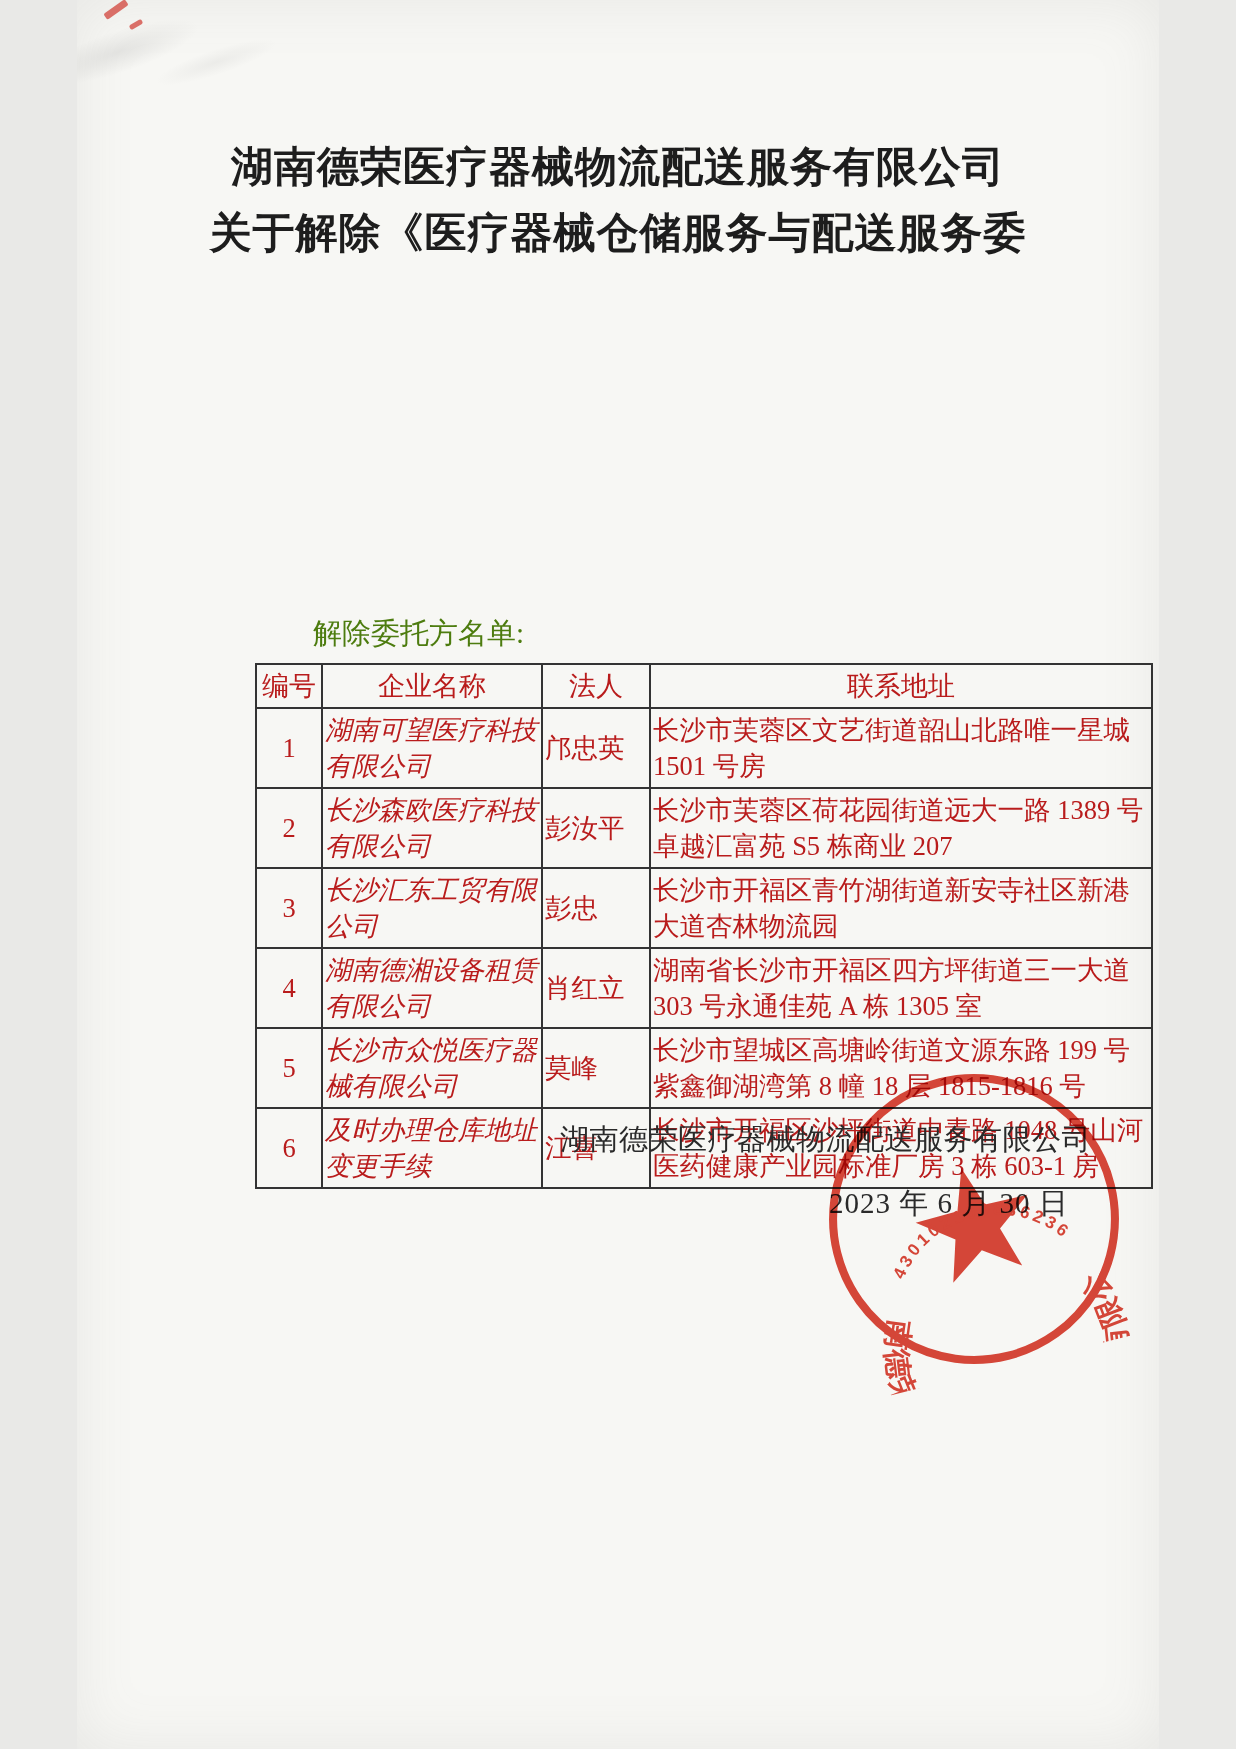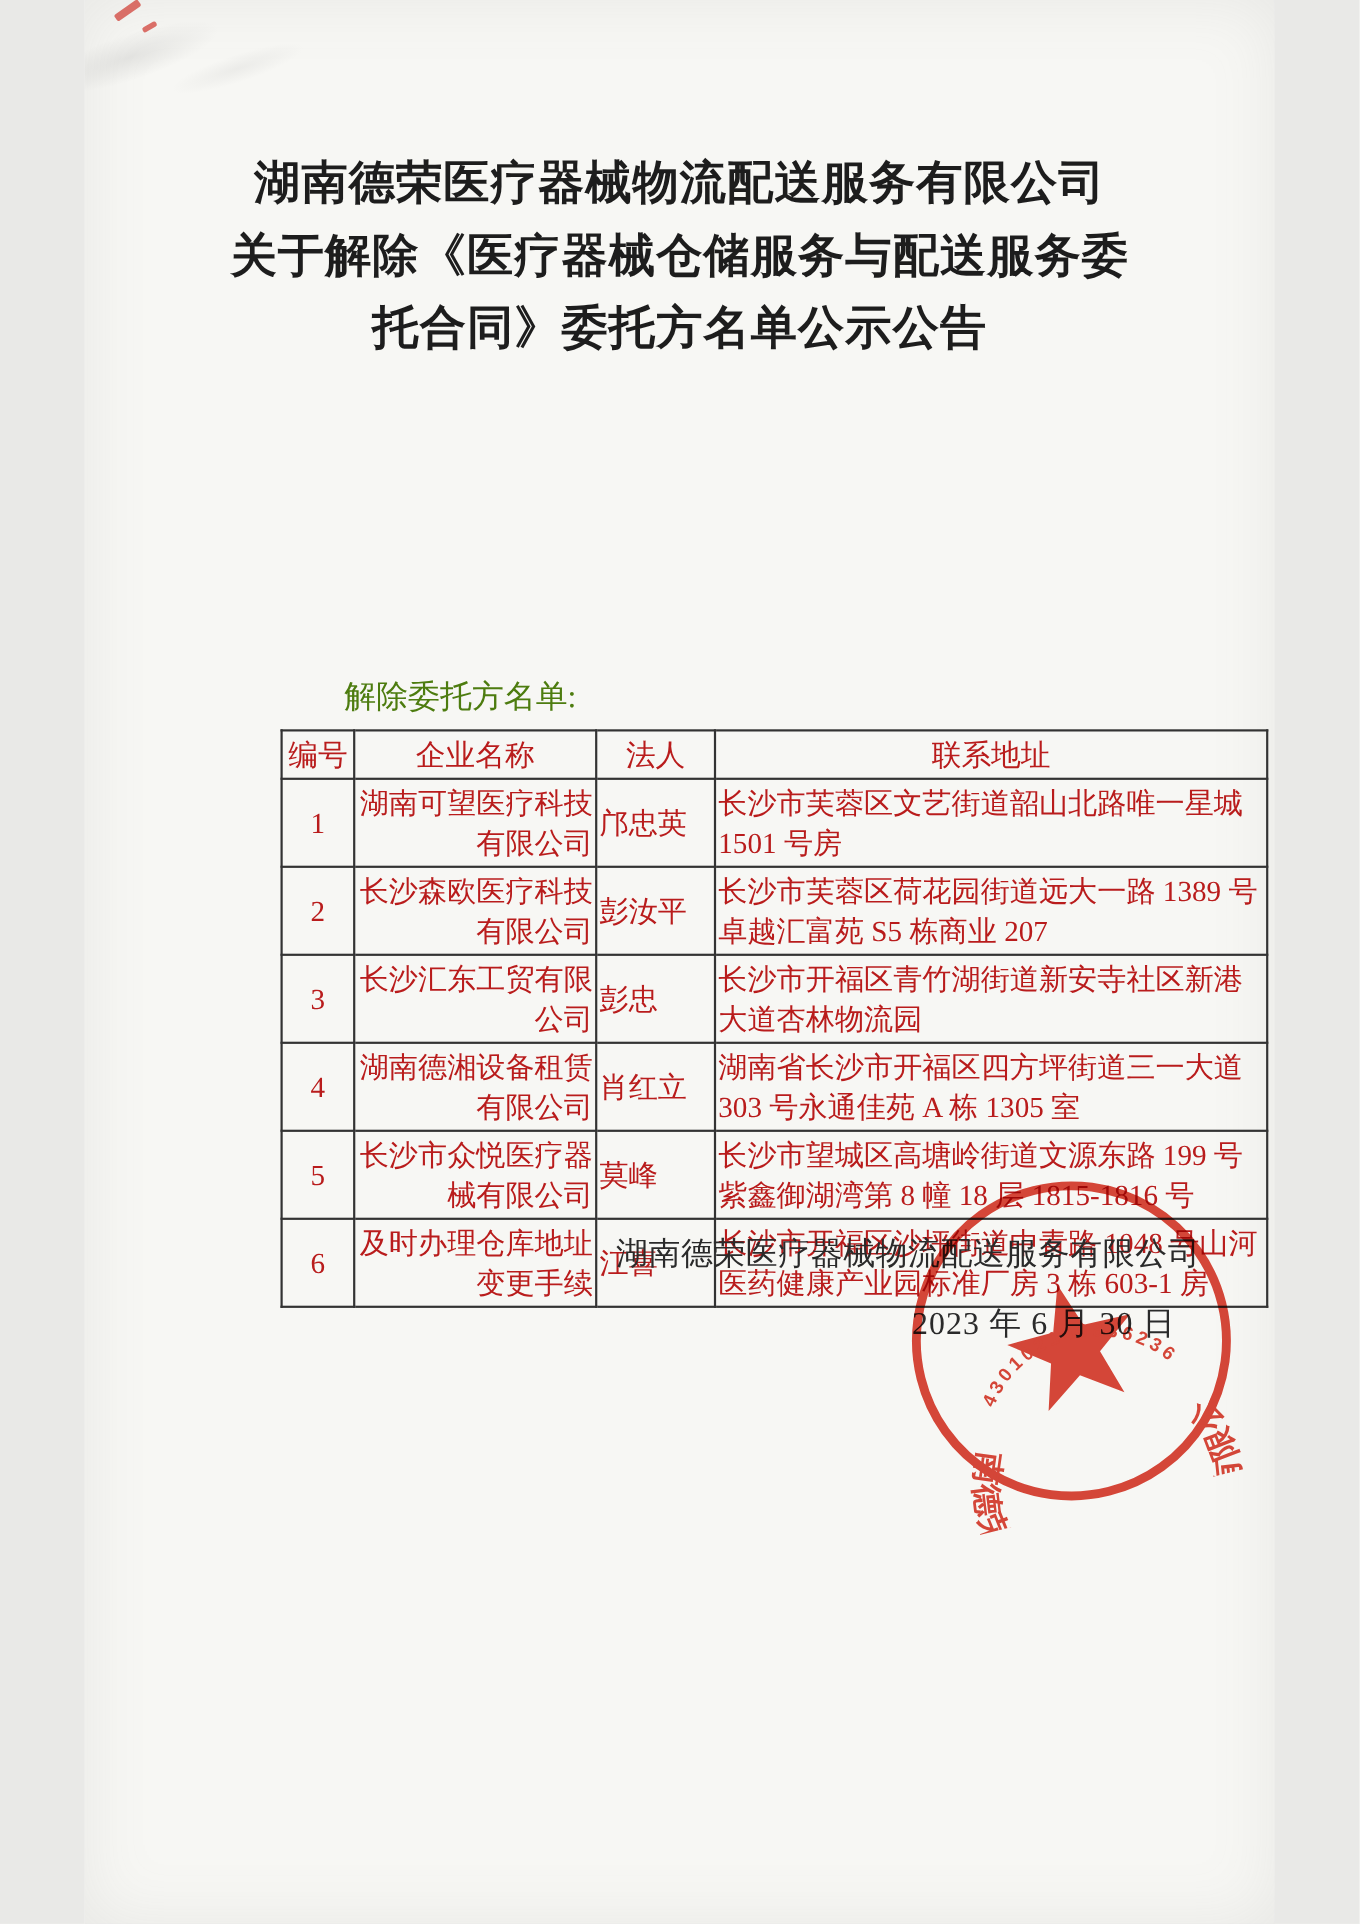--- a/index.html
+++ b/index.html
@@ -38,21 +38,21 @@
   .list-heading { position:absolute; left:176px; top:614px; font-size:29px;
     text-indent:60px; color:#4d7c0f; }
 
   table.roster { position:absolute; left:178px; top:663px; border-collapse:collapse;
     background:transparent; }
   table.roster th, table.roster td {
     border:2px solid #333; font-weight:400; color:#b91c1c; }
   table.roster th { font-size:27px; padding:3px 2px; text-align:center; }
   table.roster td { font-size:26.5px; line-height:36px; padding:3px 2px; }
   td.num-cell   { width:60px;  text-align:center; }
-  td.company-cell { width:214px; text-align:right; }
+  td.company-cell { width:214px; text-align:left;font-style:italic; }
   td.legal-cell { width:102px; text-align:left; }
   td.addr-cell  { width:496px; text-align:left; padding-left:10px; padding-right:8px; }
 
   .signature { position:absolute; left:483px; top:1120px; font-size:29px;
     letter-spacing:0.5px; color:#2a2a2a; }
   .date { position:absolute; left:752px; top:1184px; font-size:29px;
     letter-spacing:1px; color:#2a2a2a; }
 
   .stamp { position:absolute; left:746px; top:1068px; width:302px; height:302px;
     transform:rotate(-14deg); mix-blend-mode:multiply; opacity:0.93; }
@@ -62,21 +62,20 @@
 
 <div class="page">
 
   <div class="smudge-a"></div>
   <div class="speck-red-1"></div>
   <div class="speck-red-2"></div>
 
   <div class="title">
     <div>湖南德荣医疗器械物流配送服务有限公司</div>
     <div>关于解除《医疗器械仓储服务与配送服务委</div>
-    <div>托合同》委托方名单公示公告</div>
   </div>
 
 
   <div class="list-heading">解除委托方名单:</div>
 
   <table class="roster">
     <thead>
       <tr>
         <th>编号</th>
         <th>企业名称</th>

